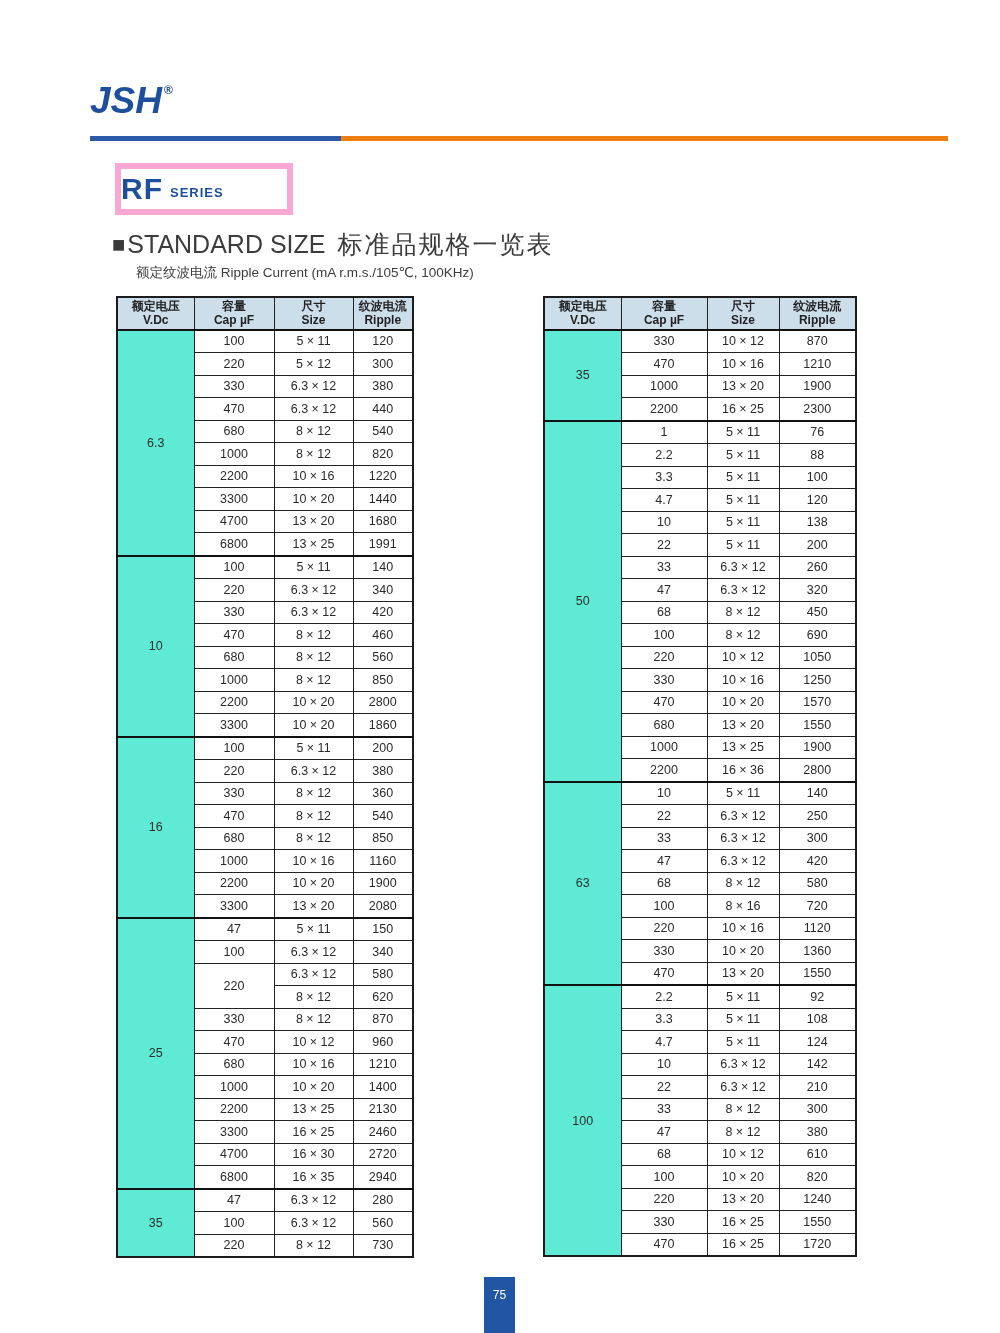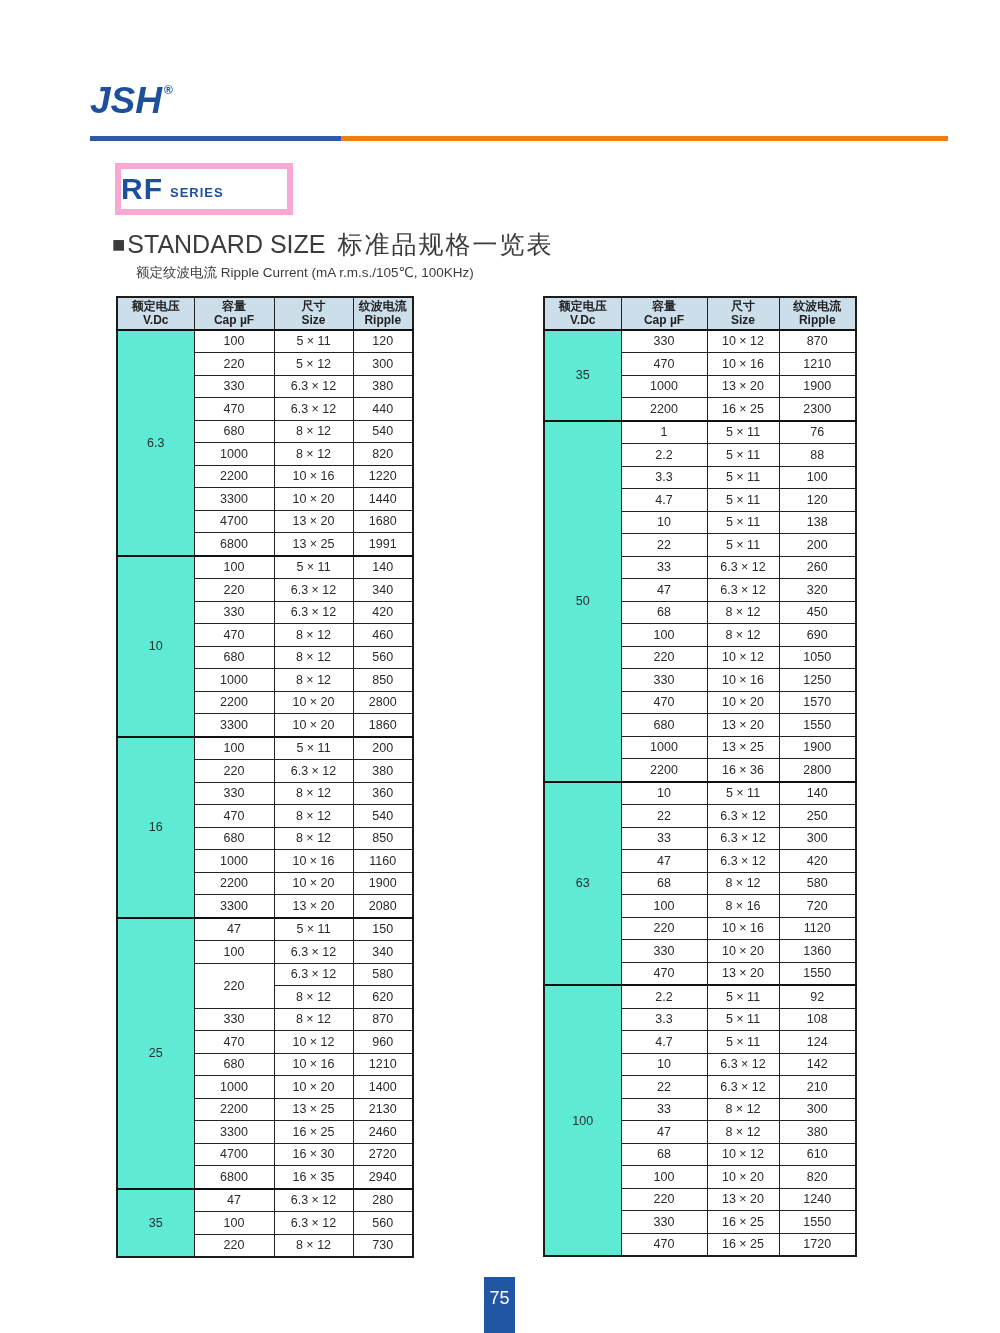--- a/index.html
+++ b/index.html
@@ -74,21 +74,21 @@
     border: 1px solid #222; height: 21.5px; padding: 0;
     text-align: center; vertical-align: middle; line-height: 1;
   }
   table.spec tr.group-start td { border-top: 2.5px solid #111; }
   table.spec td.vcell { background: #5eead4; color: #2f2f2f; }
 
   
   .page-num {
     position: absolute; left: 484px; top: 1277px; width: 31px; height: 56px;
     background: #2156a5; color: #ffffff;
-    font-size: 18px; text-align: center; box-sizing: border-box; padding-top: 11px;
+    font-size: 12px; text-align: center; box-sizing: border-box; padding-top: 11px;
   }
 </style>
 </head>
 <body>
 
 <div class="logo">
   <span>JSH</span><span class="reg">®</span>
 </div>
 
 <div class="divider">

